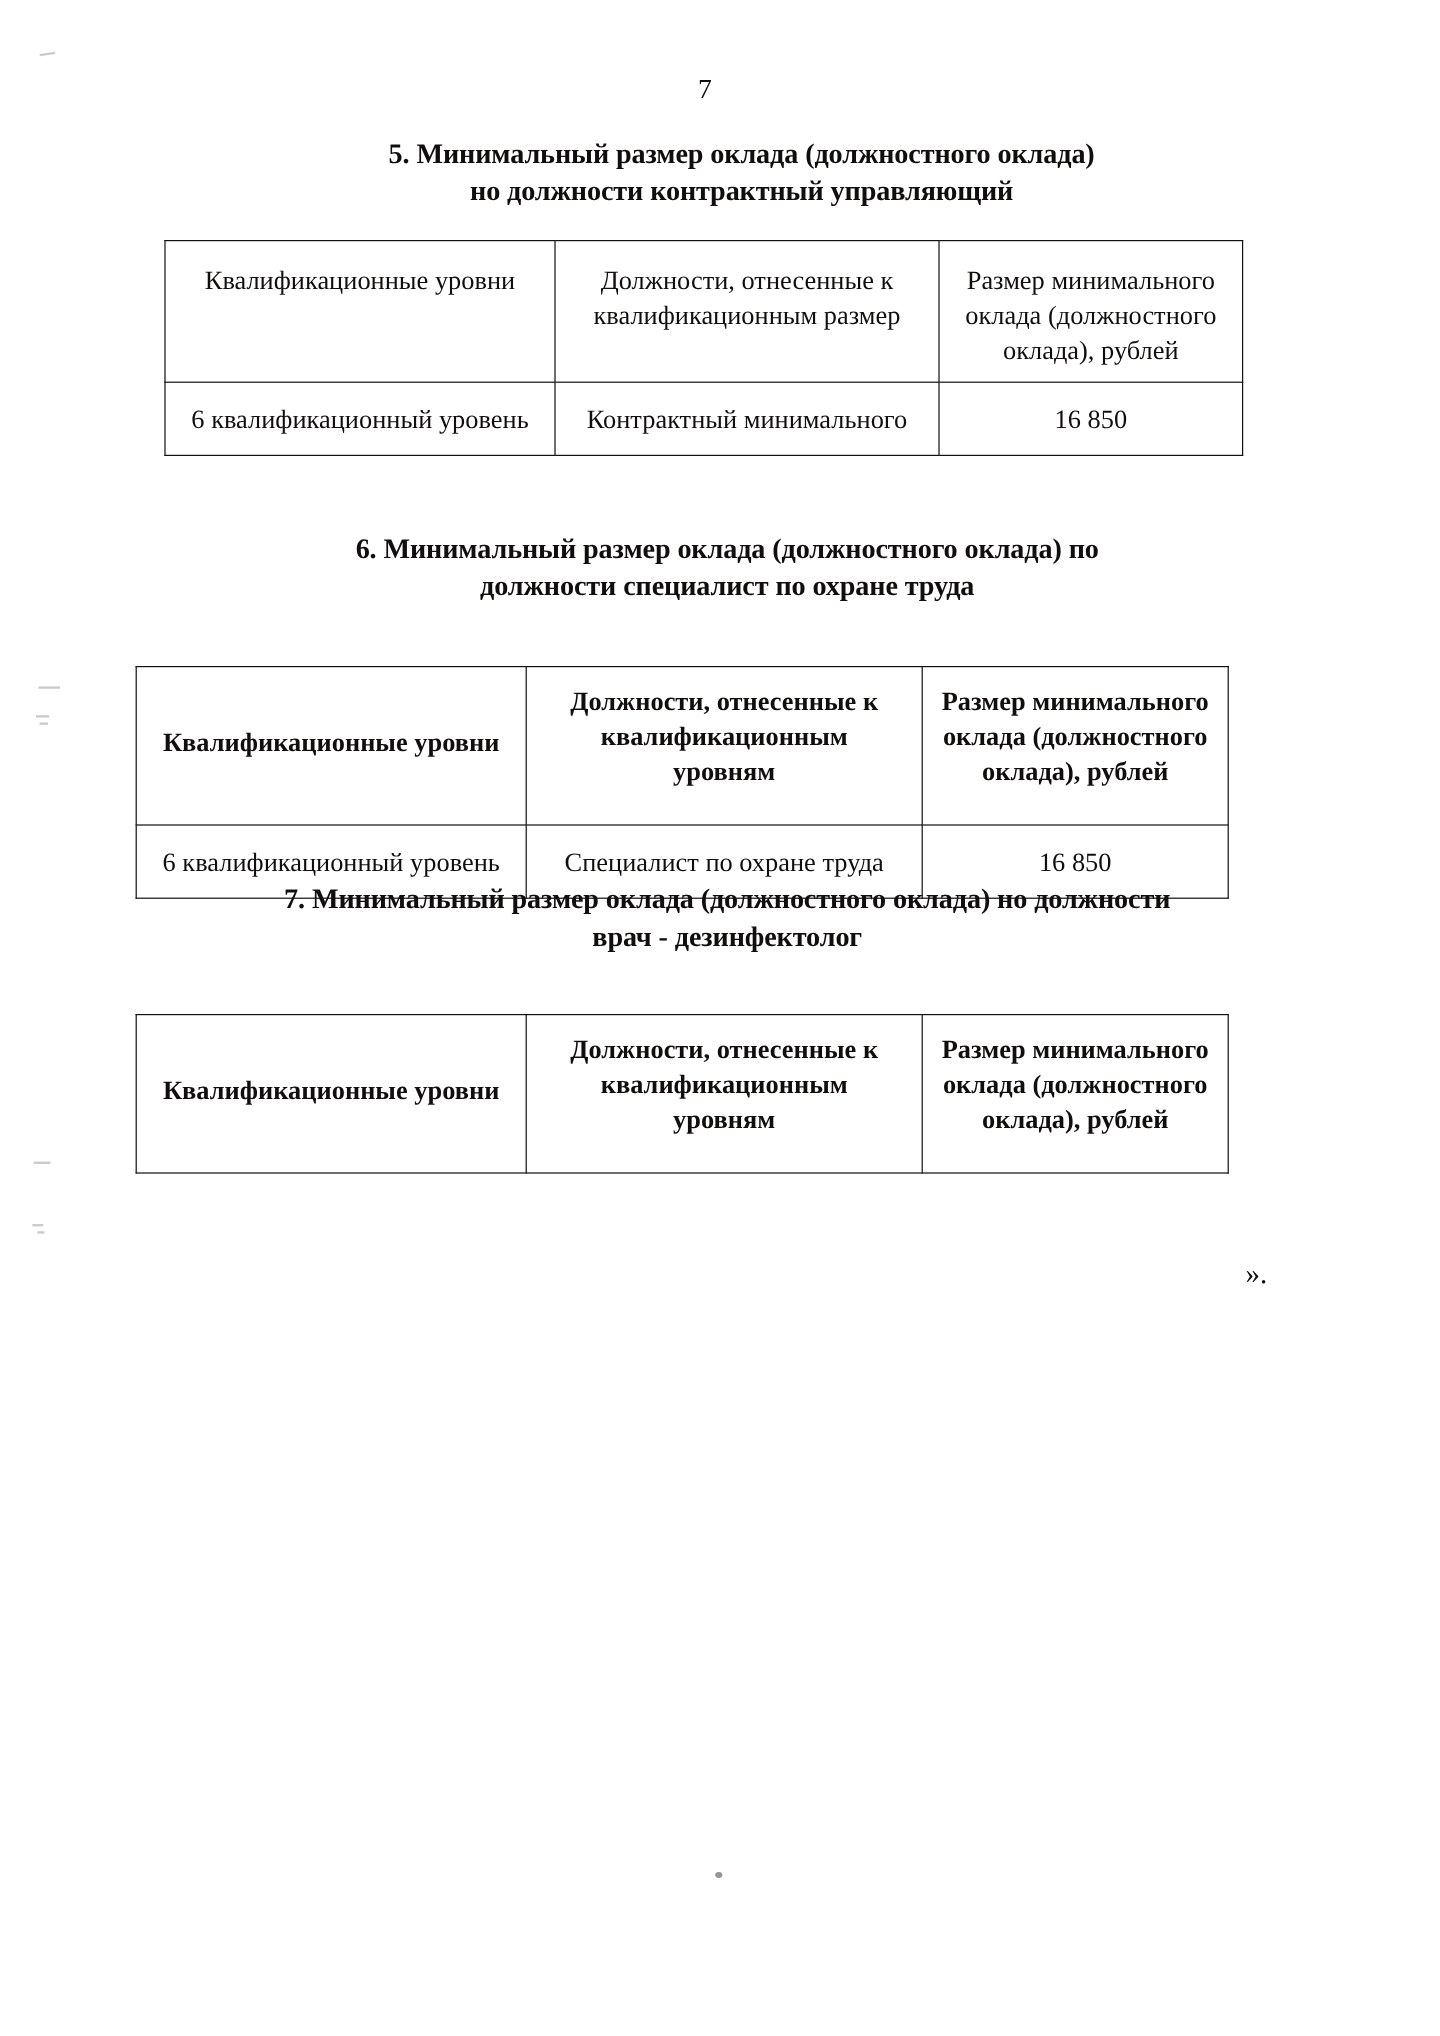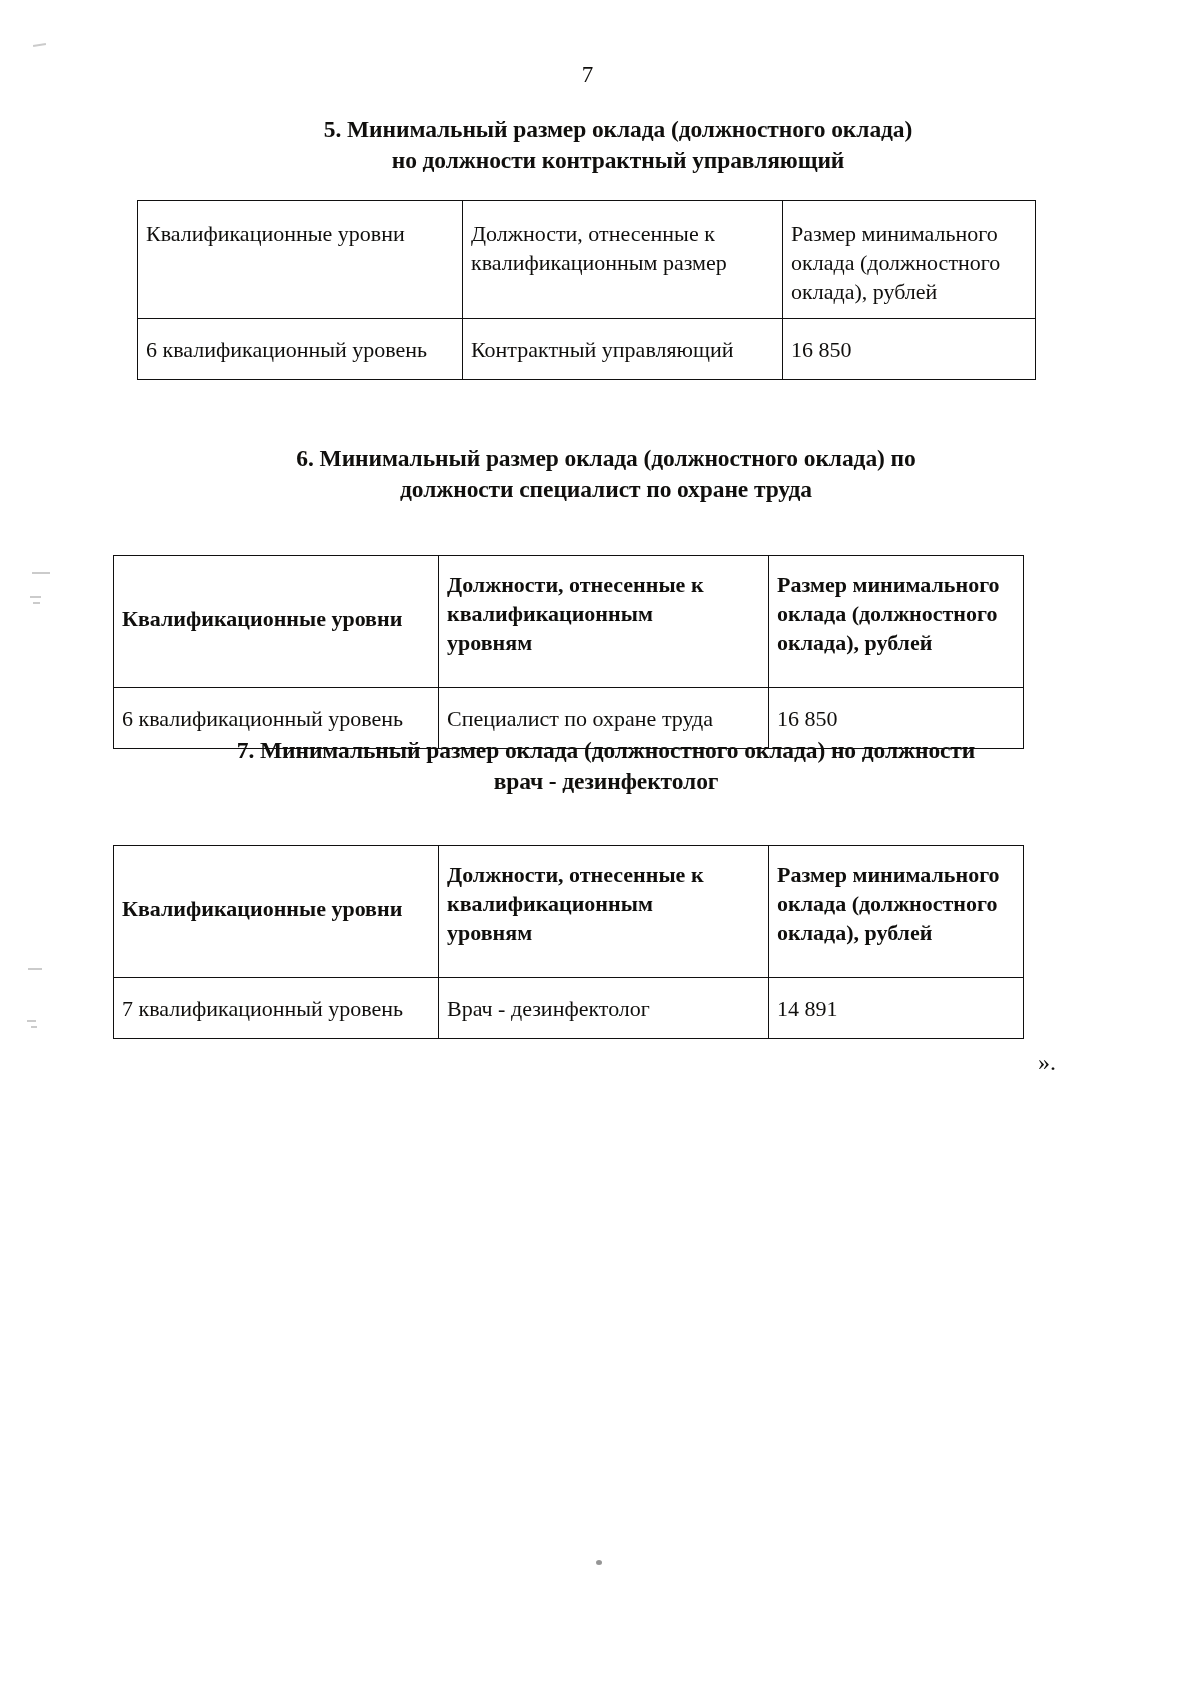--- a/index.html
+++ b/index.html
@@ -60,21 +60,21 @@
     border-collapse: collapse;
     table-layout: fixed;
     background: #fff;
   }
   .doc-table td {
     border: 1.6px solid #111010;
     padding: 7px 8px;
     vertical-align: middle;
     font-size: 22px;
     line-height: 29px;
-    text-align: left;
+    text-align: center;
     font-family: Liberation Serif, serif;
   }
   .doc-table .head-cell {
     vertical-align: top;
   }
 
   
   .table-1 {
     left: 137px;
     top: 200px;
@@ -187,21 +187,21 @@
           <span class="cell-line">квалификационным размер</span>
         </td>
         <td class="head-cell h3">
           <span class="cell-line">Размер минимального</span>
           <span class="cell-line">оклада (должностного</span>
           <span class="cell-line">оклада), рублей</span>
         </td>
       </tr>
       <tr class="body-row">
         <td>6 квалификационный уровень</td>
-        <td>Контрактный управляющий</td>
+        <td>Контрактный минимального</td>
         <td>16 850</td>
       </tr>
     </tbody>
   </table>
 
   <div class="section-heading heading-6">
     <span class="hl">6. Минимальный размер оклада (должностного оклада) по</span>
     <span class="hl">должности специалист по охране труда</span>
   </div>
 
@@ -255,25 +255,20 @@
           <span class="cell-line">Должности, отнесенные к</span>
           <span class="cell-line">квалификационным</span>
           <span class="cell-line">уровням</span>
         </td>
         <td class="head-cell">
           <span class="cell-line">Размер минимального</span>
           <span class="cell-line">оклада (должностного</span>
           <span class="cell-line">оклада), рублей</span>
         </td>
       </tr>
-      <tr class="body-row">
-        <td>7 квалификационный уровень</td>
-        <td>Врач - дезинфектолог</td>
-        <td>14 891</td>
-      </tr>
     </tbody>
   </table>
 
   <div class="closing-mark">».</div>
 
   <div class="scan-artifact art-1"></div>
   <div class="scan-artifact art-2"></div>
   <div class="scan-artifact art-3"></div>
   <div class="scan-artifact art-4"></div>
   <div class="scan-artifact art-5"></div>

